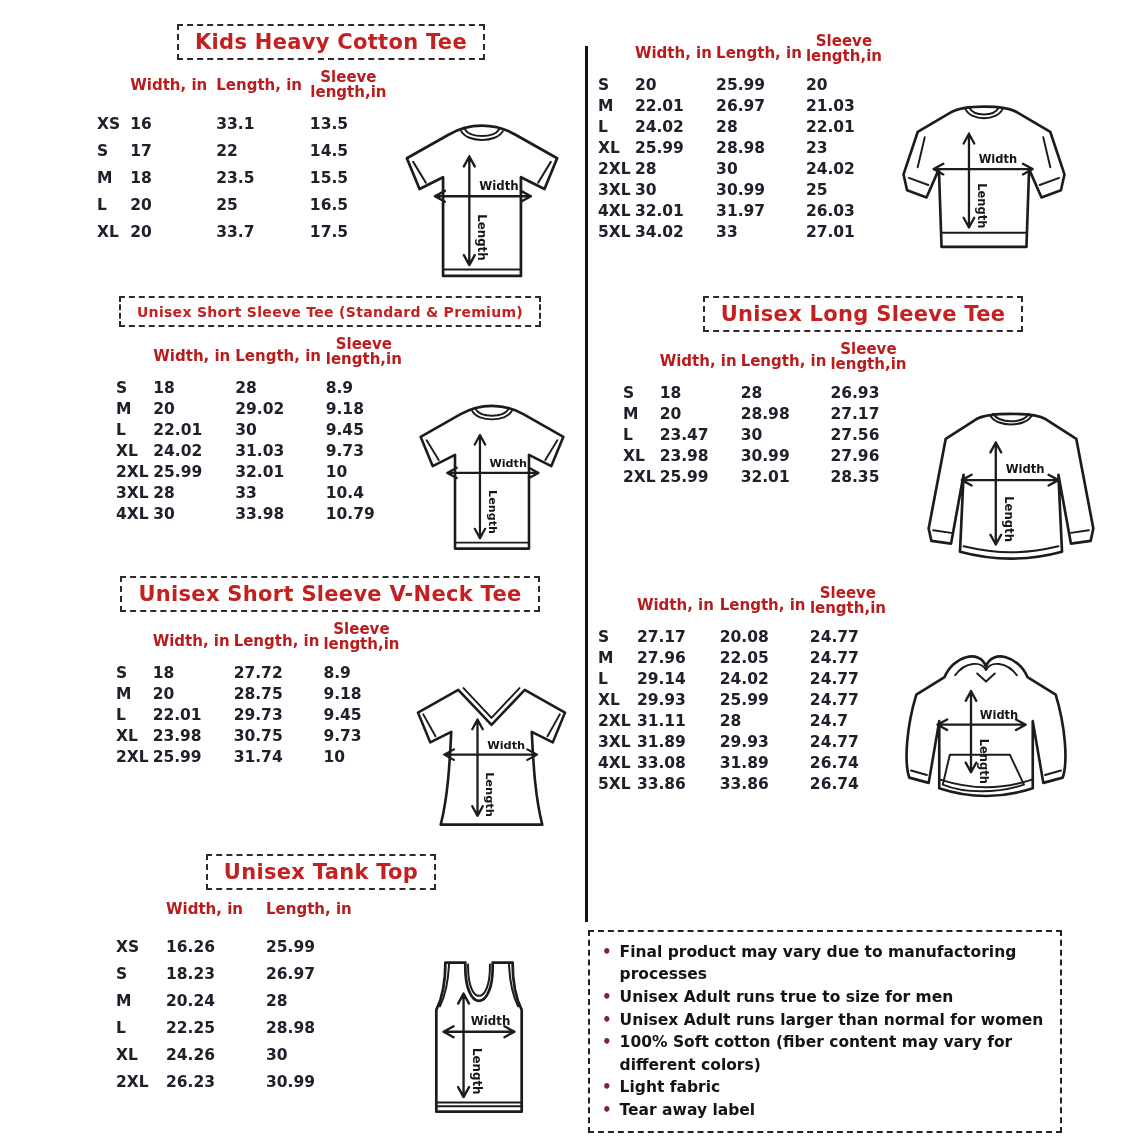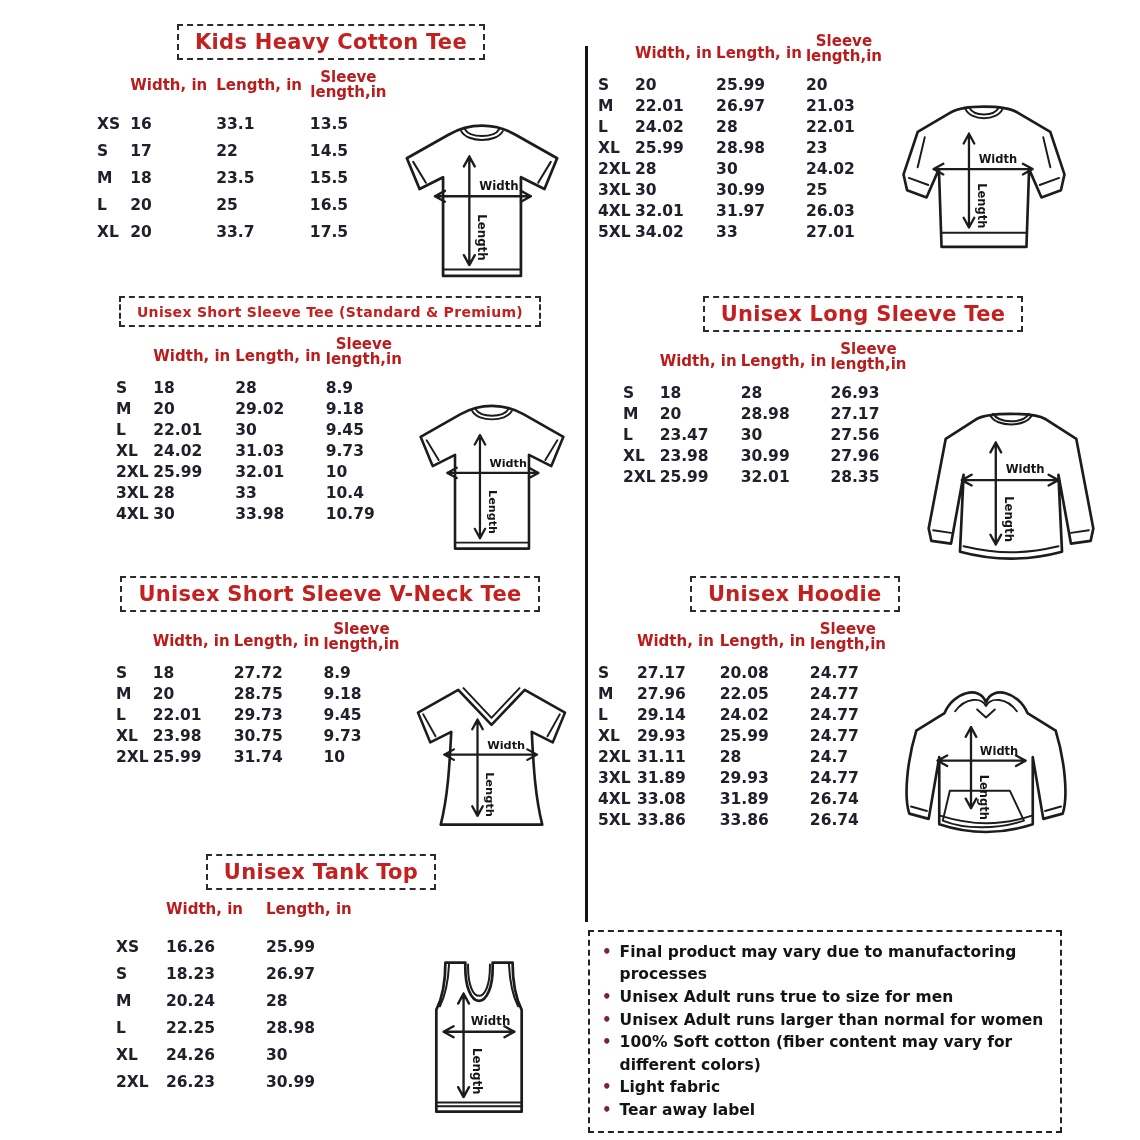--- a/index.html
+++ b/index.html
@@ -394,23 +394,20 @@
         <path class="arrow" d="M84 58 V168 M84 58 l-6 11 M84 58 l6 11 M84 168 l-6 -11 M84 168 l6 -11"></path>
         <path class="arrow" d="M46 98 H152 M46 98 l11 -6 M46 98 l11 6 M152 98 l-11 -6 M152 98 l-11 6"></path>
         <text class="lbl" x="95" y="91">Width</text>
         <text class="lbl" transform="rotate(90 94 118)" x="94" y="118">Length</text>
       </svg>
     </div>
   </div>
 </section>
 
 <section class="panel panel-right" id="panel-hoodie">
-  <div class="title-box">
-    <span class="title">Unisex Hoodie</span>
-  </div>
   <div class="panel-body">
     <table class="size-table">
       <thead>
           <tr>
             <th></th>
             <th>Width, in</th>
             <th>Length, in</th>
             <th class="sleeve">Sleeve length,in</th>
           </tr>
         </thead>

